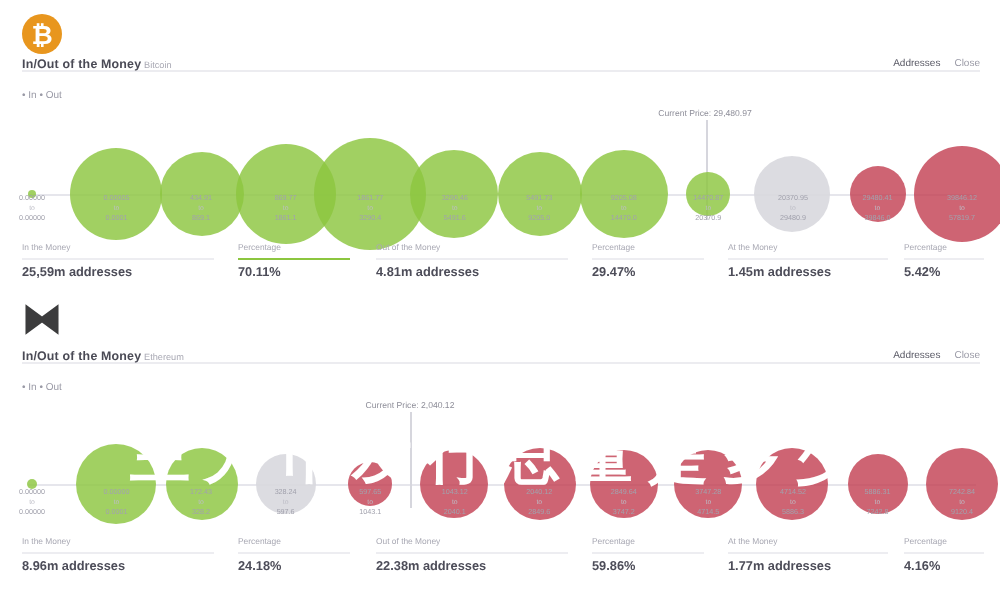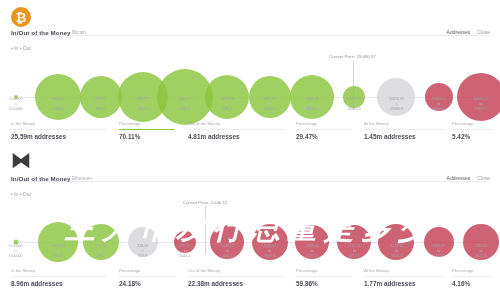--- a/index.html
+++ b/index.html
@@ -281,21 +281,21 @@
           <div class="bub red" style="width: 34px; height: 34px; left: 45.4727%; top: 44px;"></div>
           <div class="bub red" style="width: 36px; height: 36px; left: 53.9273%; top: 44px;"></div>
           <div class="bub red" style="width: 34px; height: 34px; left: 62.3818%; top: 44px;"></div>
           <div class="bub red" style="width: 34px; height: 34px; left: 70.8364%; top: 44px;"></div>
           <div class="bub red" style="width: 36px; height: 36px; left: 79.2909%; top: 44px;"></div>
           <div class="bub red" style="width: 30px; height: 30px; left: 87.7455%; top: 44px;"></div>
           <div class="bub red" style="width: 36px; height: 36px; left: 96.2%; top: 44px;"></div>
         </div>
     </div>
 
-    <div class="overlay" style="top:208px; height:40px;font-style:italic;">主力币发行总量是多少</div>
+    <div class="overlay" style="top:208px; height:40px;">主力币发行总量是多少</div>
 
     <div class="chart" style="top:244px; height:20px;">
       <div id="eth-ticks-layer">
           <div class="tick" style="left: 3.2%; top: 0px;">
             <div class="t1">0.00000</div>
             <div class="t2">to</div>
             <div class="t3">0.00000</div>
           </div>
           <div class="tick" style="left: 11.6545%; top: 0px;">
             <div class="t1">0.00000</div>

